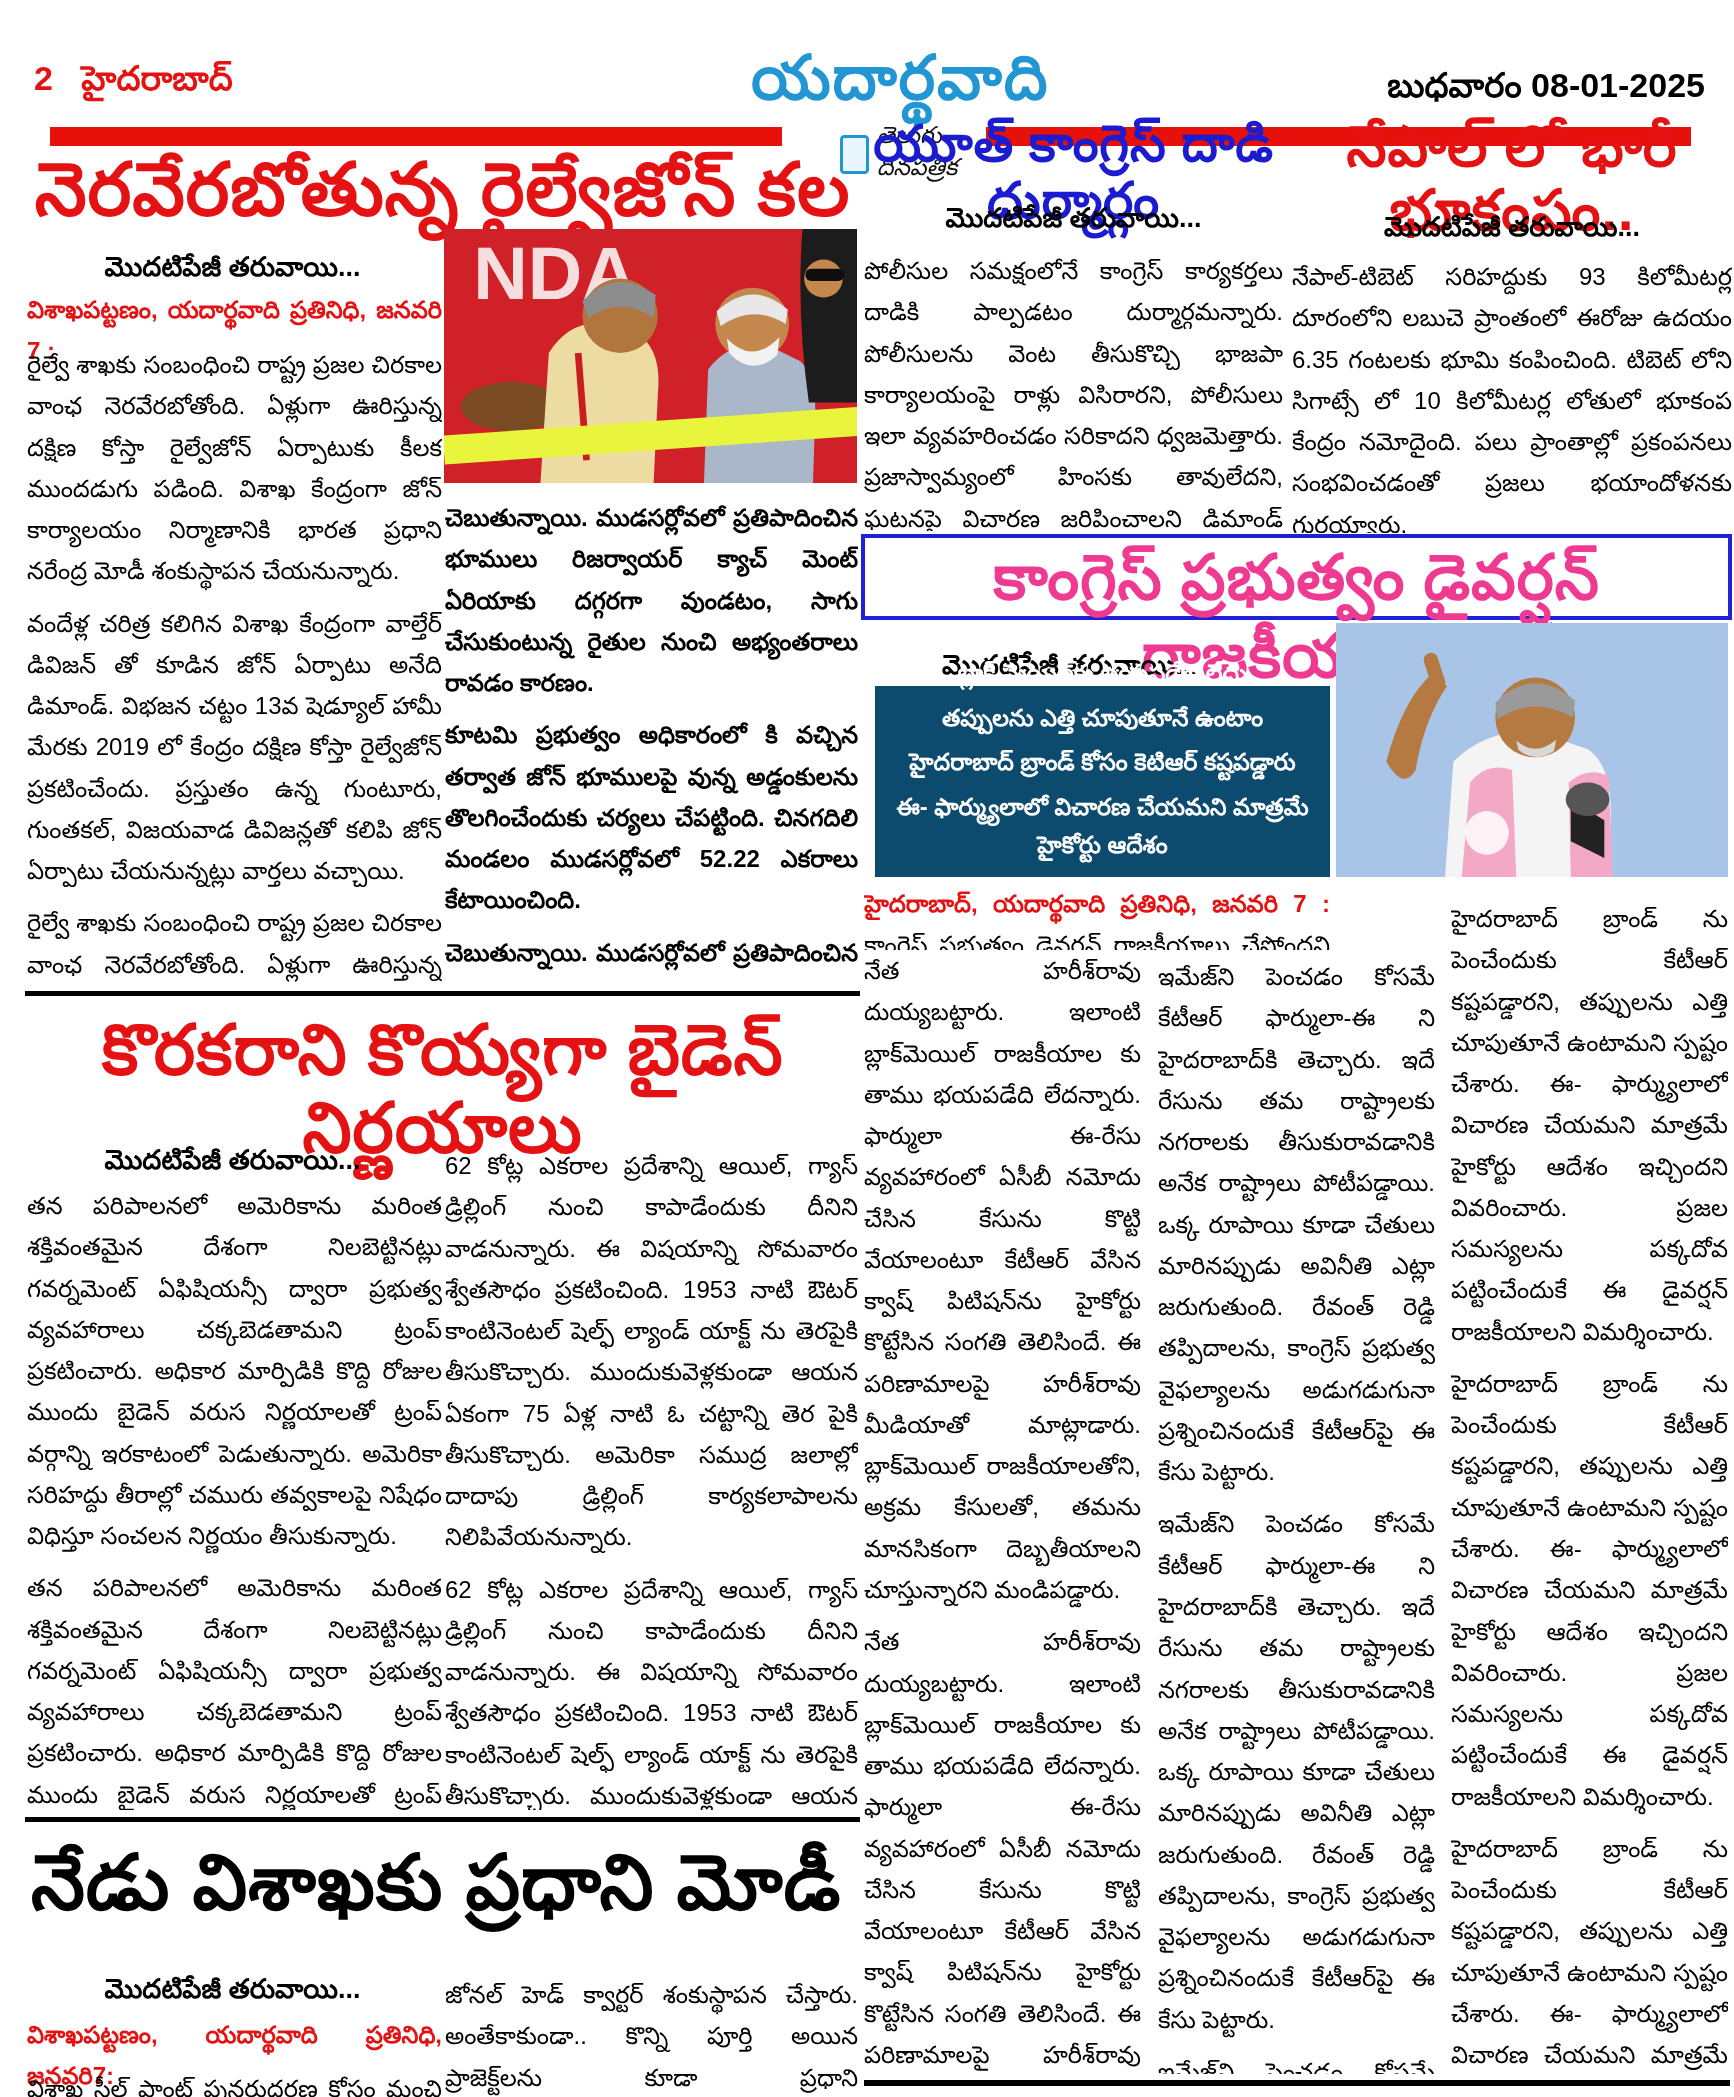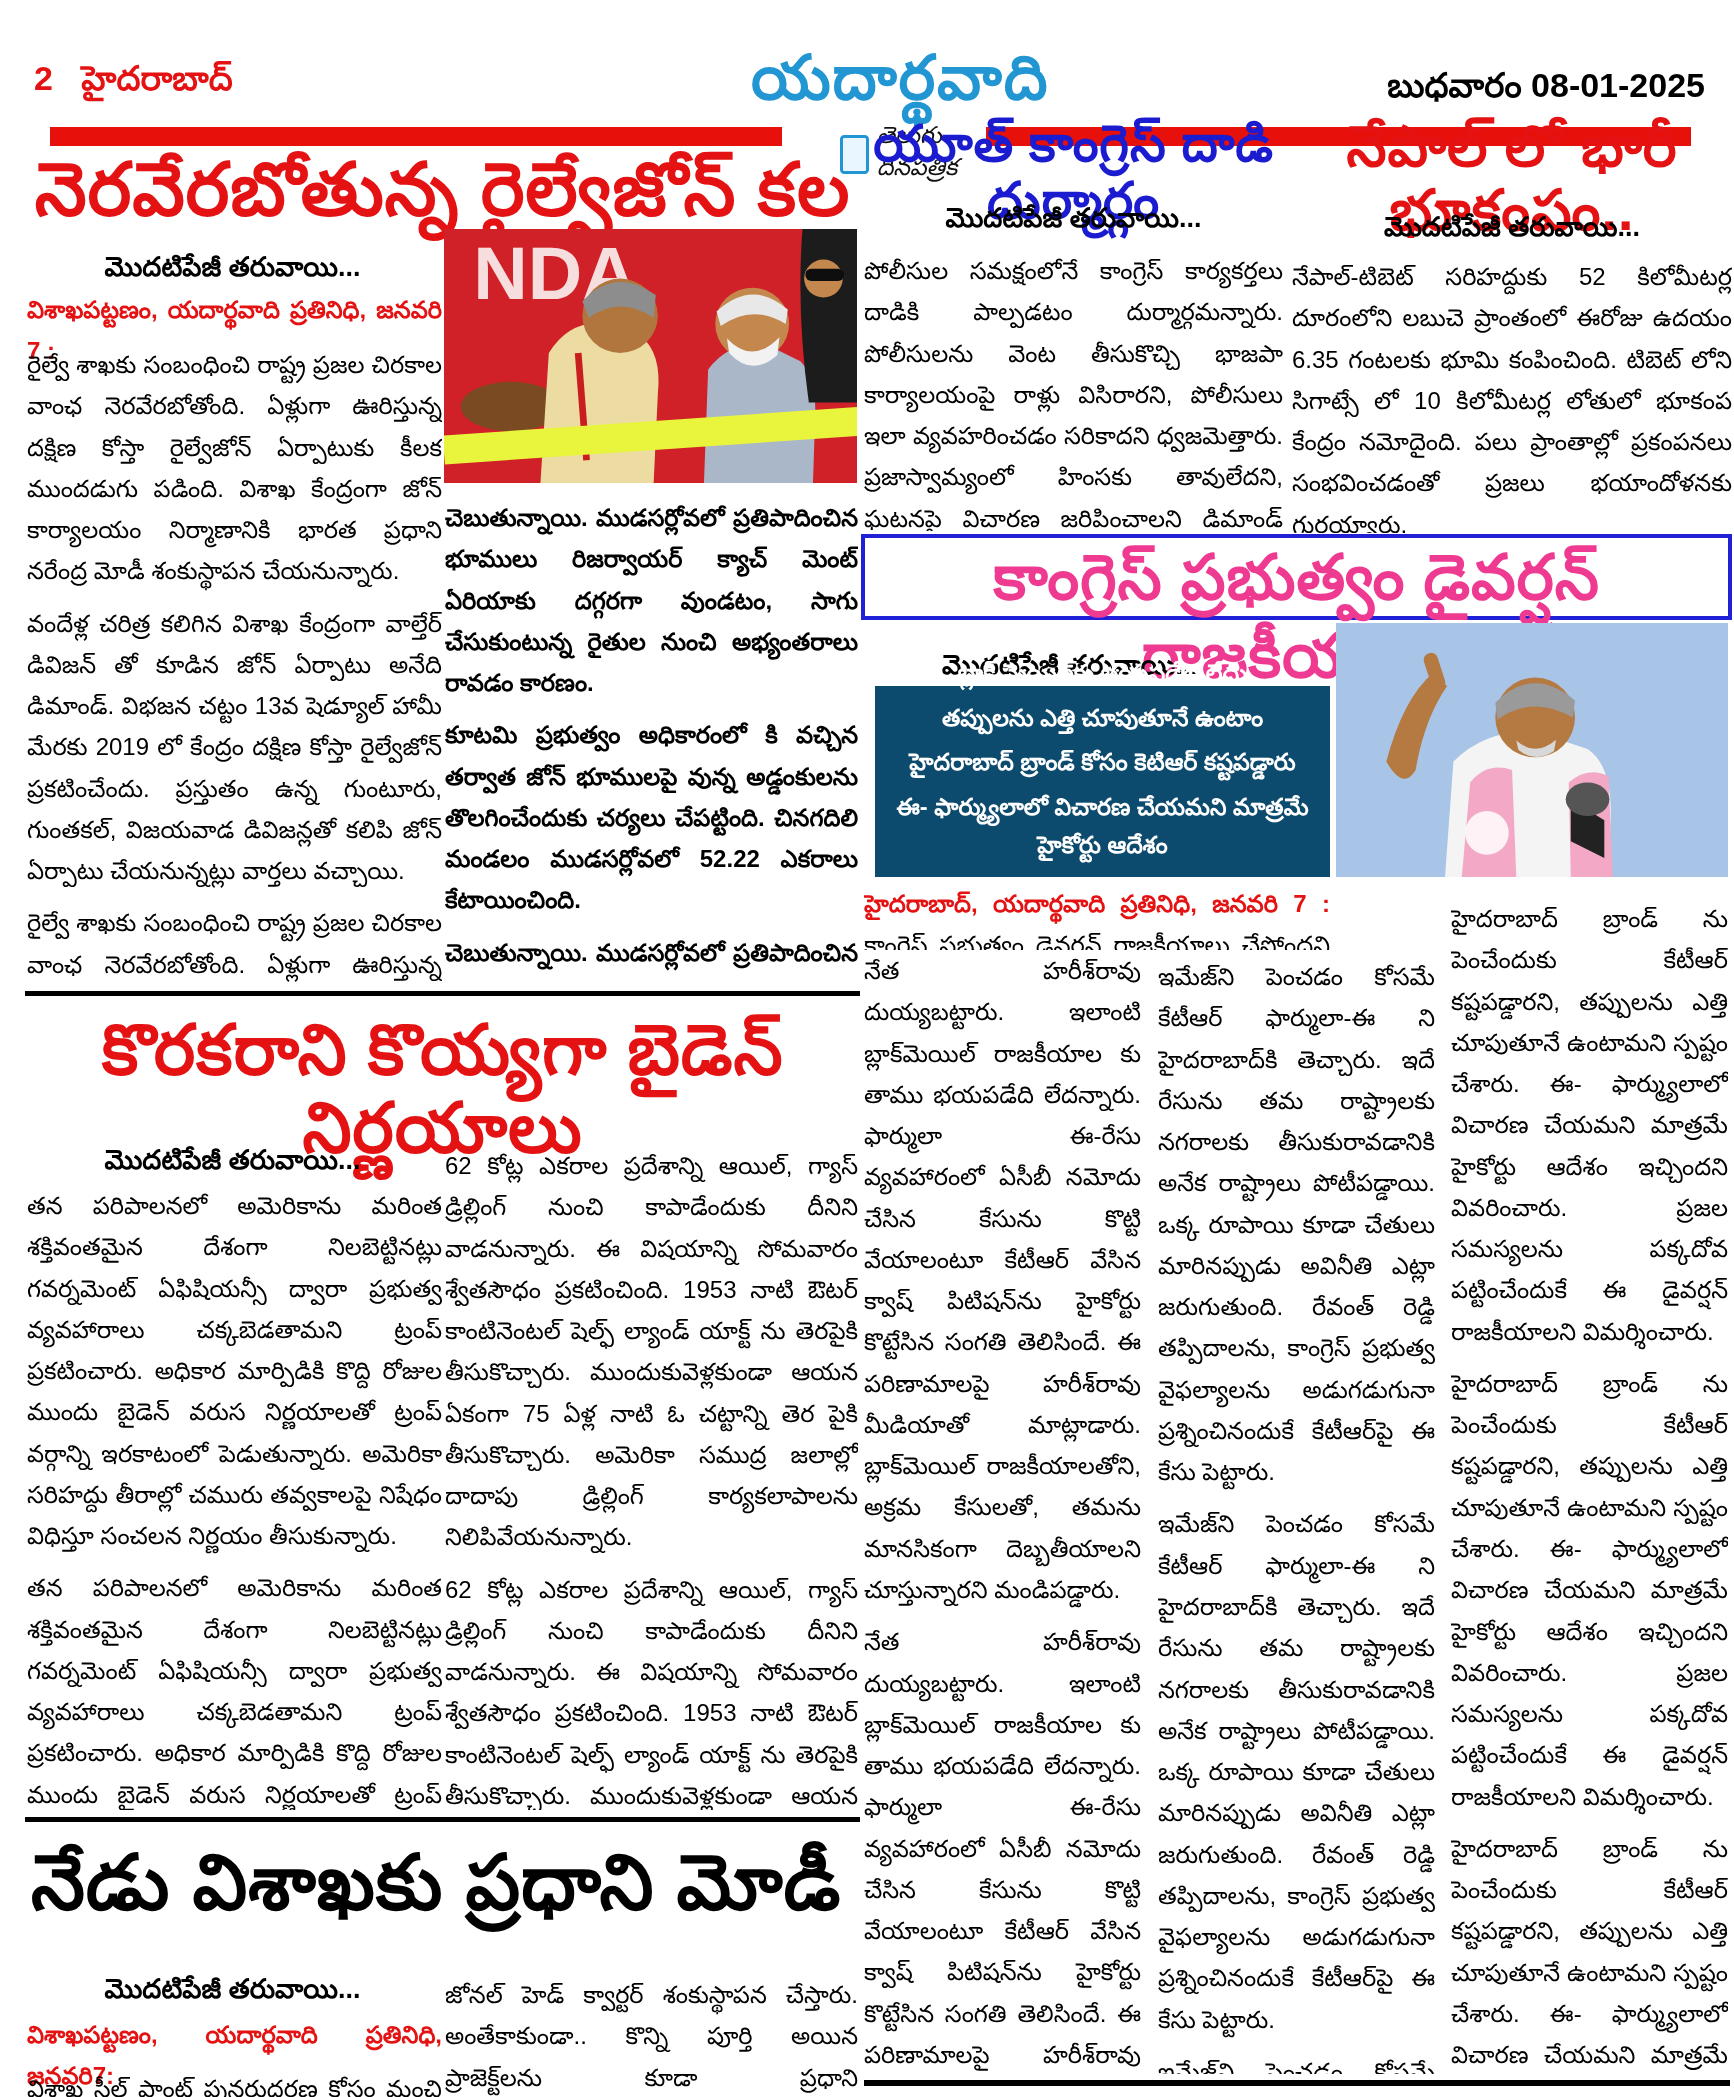--- a/index.html
+++ b/index.html
@@ -112,21 +112,21 @@
 
   <div class="abs headline hl-center" style="left: 864px; top: 115px; width: 419px; font-size: 51px; color: rgb(27, 27, 208);">యూత్ కాంగ్రెస్ దాడి దుర్మార్గం</div>
   <div class="abs cont" style="left:864px;top:203px;width:419px;">మొదటిపేజీ తరువాయి...</div>
   <div class="abs body-col" style="left:864px;top:250px;width:419px;height:281px;">
       <p>పోలీసుల సమక్షంలోనే కాంగ్రెస్ కార్యకర్తలు దాడికి పాల్పడటం దుర్మార్గమన్నారు. పోలీసులను వెంట తీసుకొచ్చి భాజపా కార్యాలయంపై రాళ్లు విసిరారని, పోలీసులు ఇలా వ్యవహరించడం సరికాదని ధ్వజమెత్తారు. ప్రజాస్వామ్యంలో హింసకు తావులేదని, ఘటనపై విచారణ జరిపించాలని డిమాండ్ చేశారు.</p>
     </div>
 
   <div class="abs headline hl-center" style="left: 1292px; top: 115px; width: 440px; font-size: 57px; color: rgb(228, 18, 18);">నేపాల్ లో భారీ భూకంపం..</div>
   <div class="abs cont" style="left:1292px;top:212px;width:440px;">మొదటిపేజీ తరువాయి...</div>
   <div class="abs body-col" style="left:1292px;top:256px;width:440px;height:277px;">
-      <p>నేపాల్-టిబెట్ సరిహద్దుకు 52 కిలోమీటర్ల దూరంలోని లబుచె ప్రాంతంలో ఈరోజు ఉదయం 6.35 గంటలకు భూమి కంపించింది. టిబెట్ లోని సిగాట్సే లో 10 కిలోమీటర్ల లోతులో భూకంప కేంద్రం నమోదైంది. పలు ప్రాంతాల్లో ప్రకంపనలు సంభవించడంతో ప్రజలు భయాందోళనకు గురయ్యారు.</p>
+      <p>నేపాల్-టిబెట్ సరిహద్దుకు 93 కిలోమీటర్ల దూరంలోని లబుచె ప్రాంతంలో ఈరోజు ఉదయం 6.35 గంటలకు భూమి కంపించింది. టిబెట్ లోని సిగాట్సే లో 10 కిలోమీటర్ల లోతులో భూకంప కేంద్రం నమోదైంది. పలు ప్రాంతాల్లో ప్రకంపనలు సంభవించడంతో ప్రజలు భయాందోళనకు గురయ్యారు.</p>
     </div>
 
   <div class="abs" style="left:861px;top:534px;width:871px;height:86px;border:4.2px solid #2020d8;">
     <div class="headline hl-center" style="font-size: 63px; line-height: 78px; color: rgb(239, 58, 146);">కాంగ్రెస్ ప్రభుత్వం డైవర్షన్ రాజకీయాలు</div>
   </div>
 
   <div class="abs cont" style="left:902px;top:650px;width:336px;">మొదటిపేజీ తరువాయి...</div>
 
   <div class="abs hlbox" style="left: 875px; top: 686px; width: 455px; height: 191px; background: #0c4a6e;">
       <p>బ్లాక్ మెయిల్‌కు భయపడేది లేదు</p>

